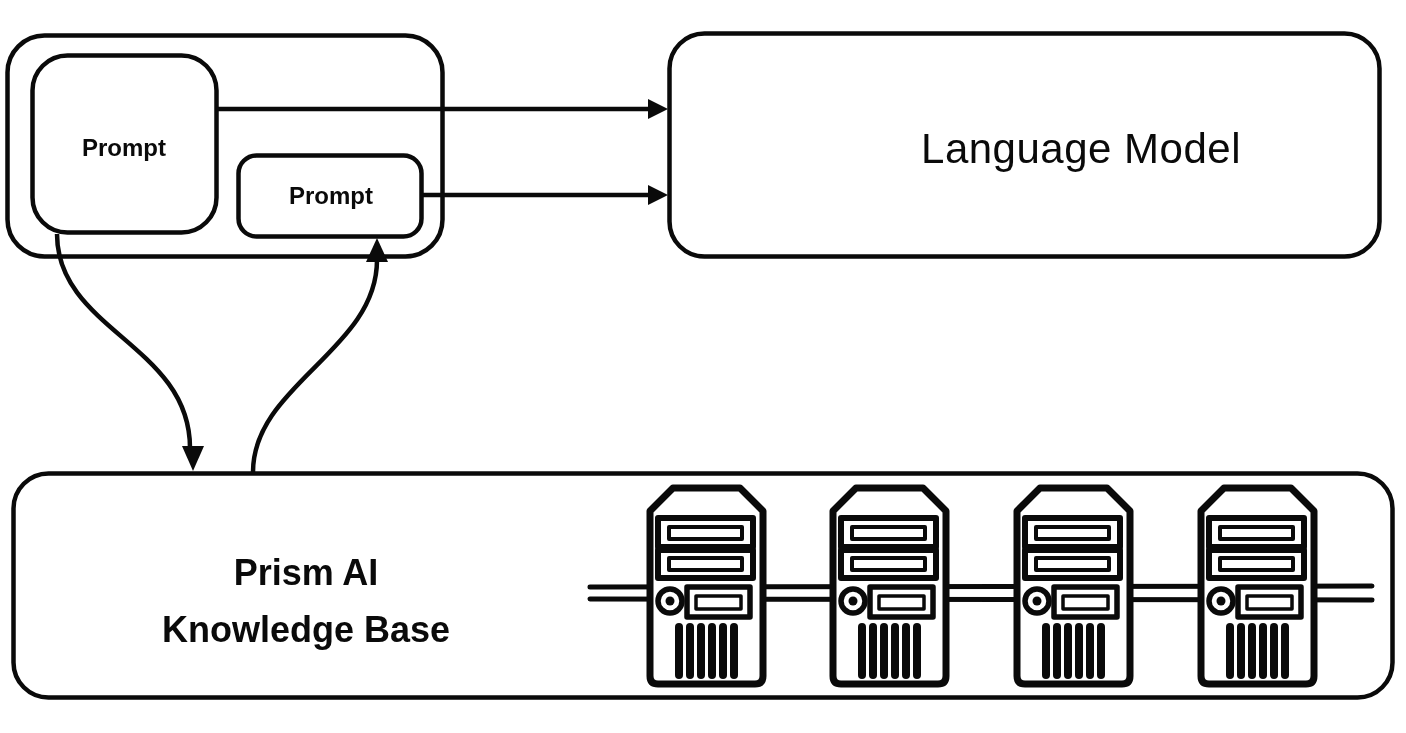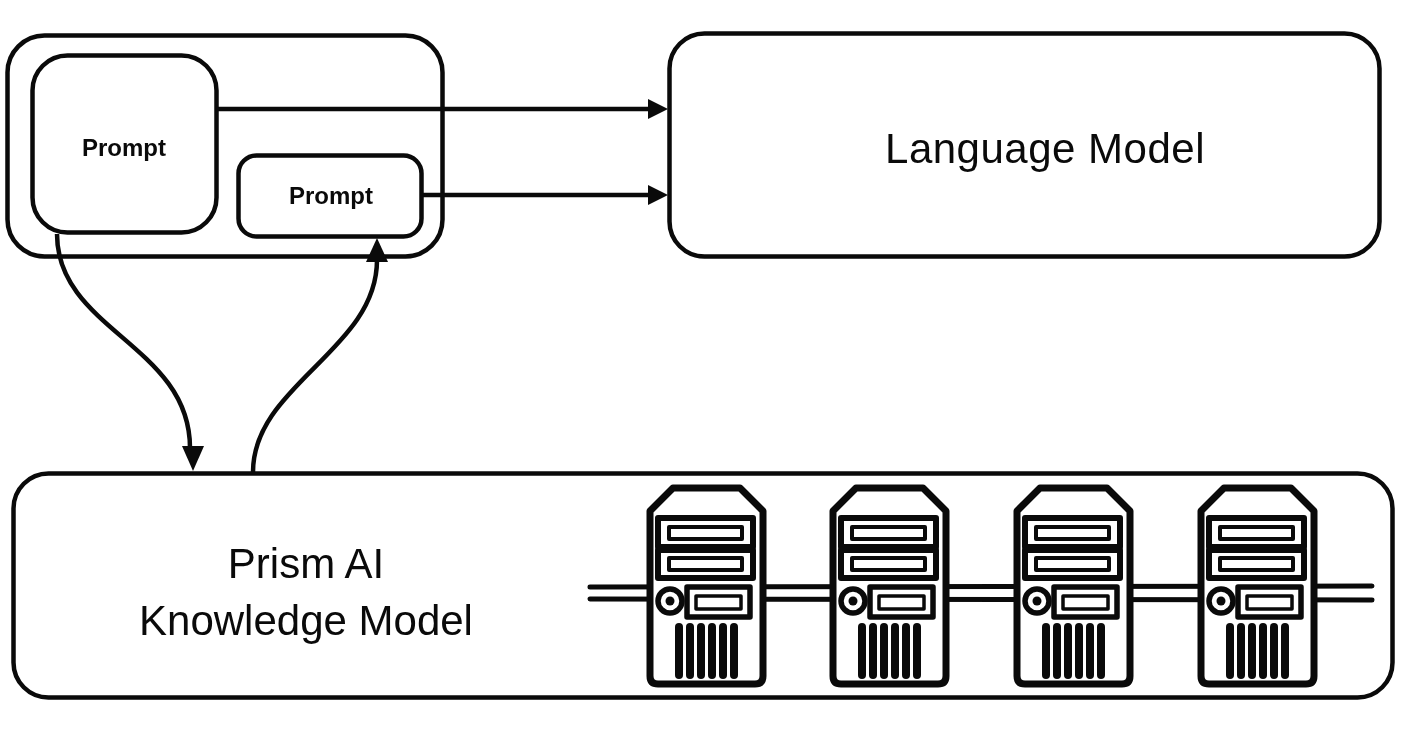--- a/index.html
+++ b/index.html
@@ -32,24 +32,25 @@
     font-size: 24px;
     font-weight: 700;
     letter-spacing: 0px;
   }
   .label-lg {
     font-size: 42px;
     font-weight: 400;
     letter-spacing: 0.5px;
   }
   .label-kb {
-    font-size: 42px;
-    font-weight: 400;
+    font-size: 36px;
+    font-weight: 700;
     line-height: 57px;
     text-align: center;
+    margin-top: 9px;
   }
 </style>
 </head>
 <body>
 
 <div class="canvas">
 
   <svg class="diagram-svg" width="1406" height="733" viewBox="0 0 1406 733">
 
     <defs>
@@ -118,20 +119,20 @@
     <use href="#server-def" x="645" y="483"></use>
     <use href="#server-def" x="828" y="483"></use>
     <use href="#server-def" x="1012" y="483"></use>
     <use href="#server-def" x="1196" y="483"></use>
   </svg>
 
   <div class="node-label label-sm" style="left:124px; top:148px;">Prompt</div>
 
   <div class="node-label label-sm" style="left:331px; top:196px;">Prompt</div>
 
-  <div class="node-label label-lg" style="left:1045px; top:149px;">Language Model</div>
+  <div class="node-label label-lg" style="left:1081px; top:149px;">Language Model</div>
 
   <div class="node-label label-kb" style="left:306px; top:592px;">
     <div>Prism AI</div>
-    <div>Knowledge Model</div>
+    <div>Knowledge Base</div>
   </div>
 
 </div>
 
 </body></html>

